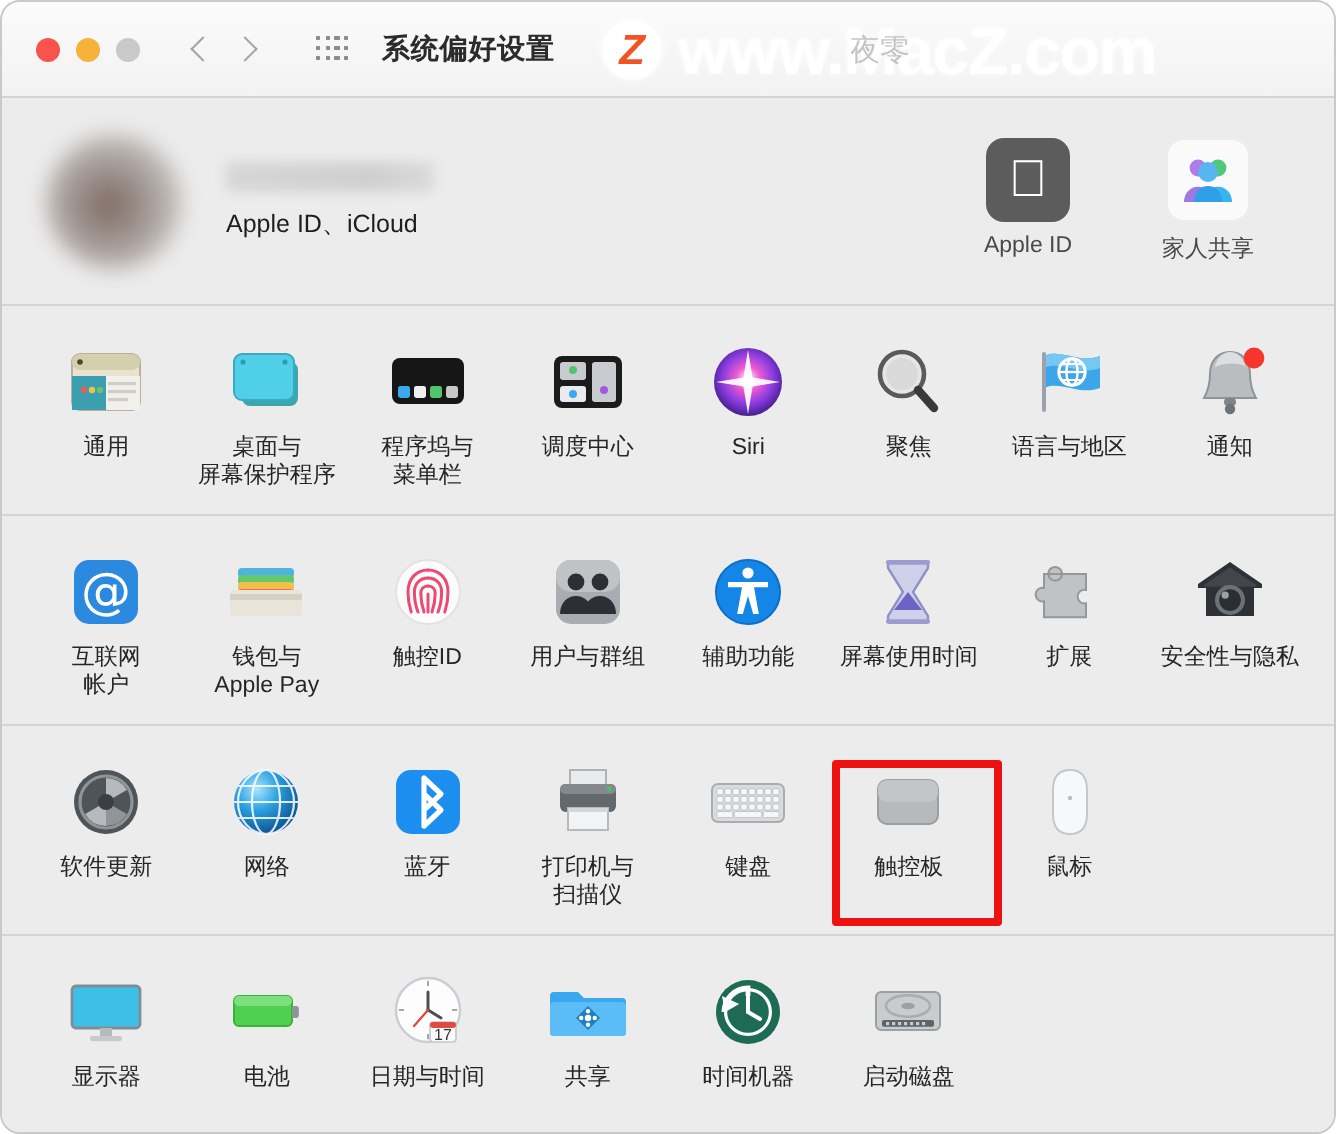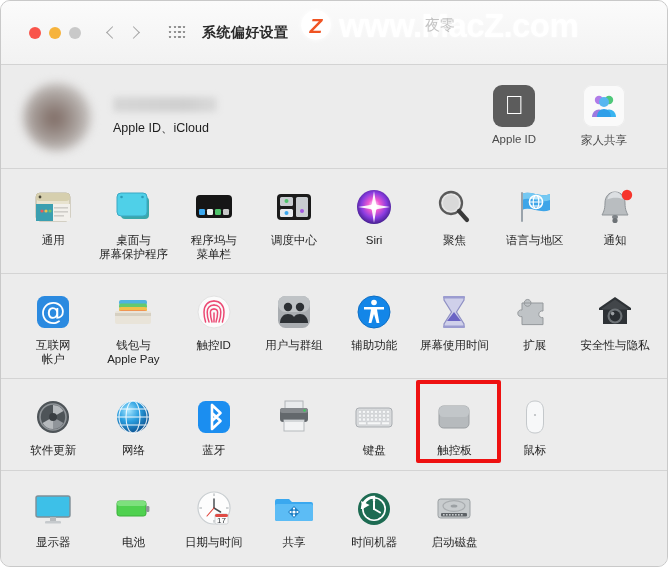--- a/index.html
+++ b/index.html
@@ -19,26 +19,26 @@
     height: 567px;
     background: #ececec;
     border-radius: 10px;
     overflow: hidden;
     border: 1px solid #c9c9c9;
   }
 
   
   .toolbar {
     position: relative;
-    height: 64px;
+    height: 48px;
     background: linear-gradient(#fbfbfb, #f2f2f2);
     border-bottom: 1px solid #d3d3d3;
     display: flex;
     align-items: center;
-    padding-left: 28px;
+    padding-left: 17px;
   }
   .traffic { display: flex; gap: 8px; align-items: center; }
   .tl { width: 12px; height: 12px; border-radius: 50%; display: block; }
   .tl.red    { background: #f9544b; }
   .tl.yellow { background: #f6b33c; }
   .tl.gray   { background: #c9c9c9; }
 
   .navbtns { display: flex; gap: 11px; margin-left: 24px; align-items: center; }
   .chev {
     width: 13px; height: 13px;
@@ -591,20 +591,22 @@
           <div class="pref-icon">
             <svg width="42" height="42" viewBox="0 0 42 42">
               <rect x="12" y="5" width="18" height="8" fill="#e9ebed" stroke="#b0b4b7" stroke-width="1"></rect>
               <rect x="7" y="12" width="28" height="14" rx="3" fill="#63686c"></rect>
               <rect x="7" y="12" width="28" height="5" rx="2.5" fill="#85898d"></rect>
               <rect x="11" y="24" width="20" height="11" fill="#f2f3f4" stroke="#b6babd" stroke-width="1"></rect>
               <rect x="11" y="24" width="20" height="2" fill="#d4d7d9"></rect>
               <circle cx="31.5" cy="14.5" r="1.2" fill="#3aca5a"></circle>
             </svg>
           </div>
+          <div class="pref-label">打印机与
+扫描仪</div>
         </div>
 
         <div class="pref-item">
           <div class="pref-icon">
             <svg width="42" height="42" viewBox="0 0 42 42">
               <rect x="3" y="12" width="36" height="19" rx="3" fill="#d9dbdd" stroke="#a9adb1" stroke-width="1"></rect>
               <g fill="#f6f7f8" stroke="#b8bcbf" stroke-width="0.4">
                 <rect x="5.4" y="14.4" width="3.2" height="3" rx="0.6"></rect>
                 <rect x="9.4" y="14.4" width="3.2" height="3" rx="0.6"></rect>
                 <rect x="13.4" y="14.4" width="3.2" height="3" rx="0.6"></rect>

